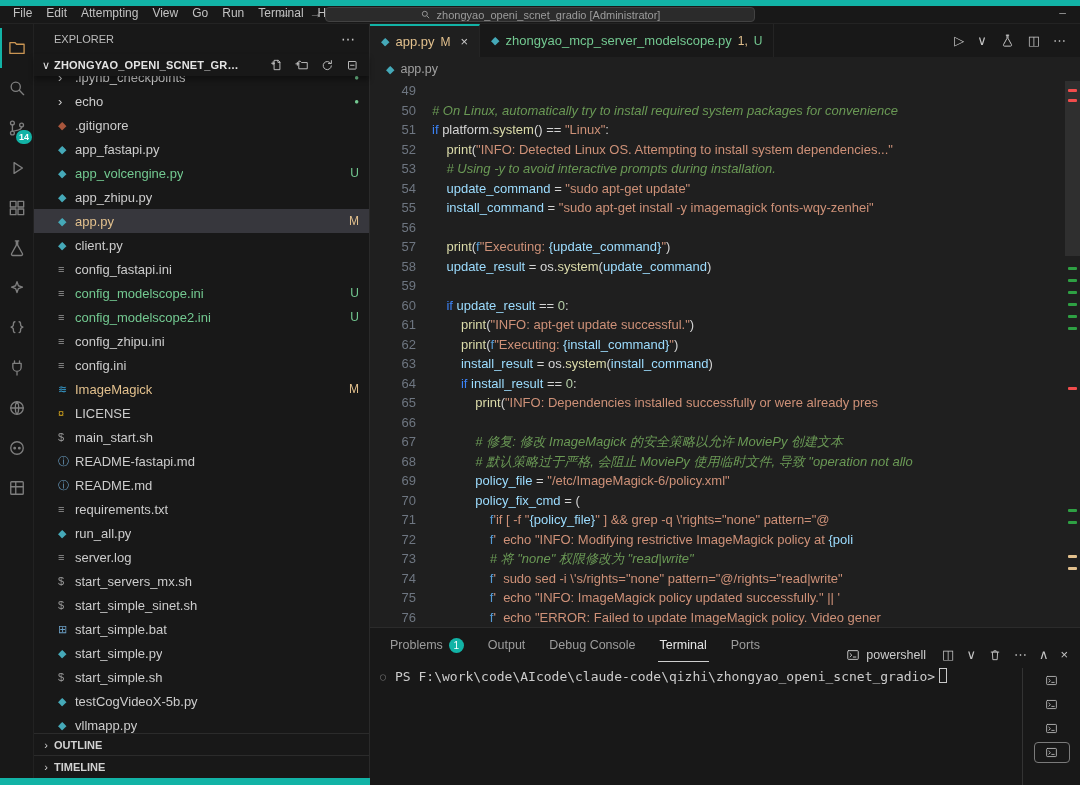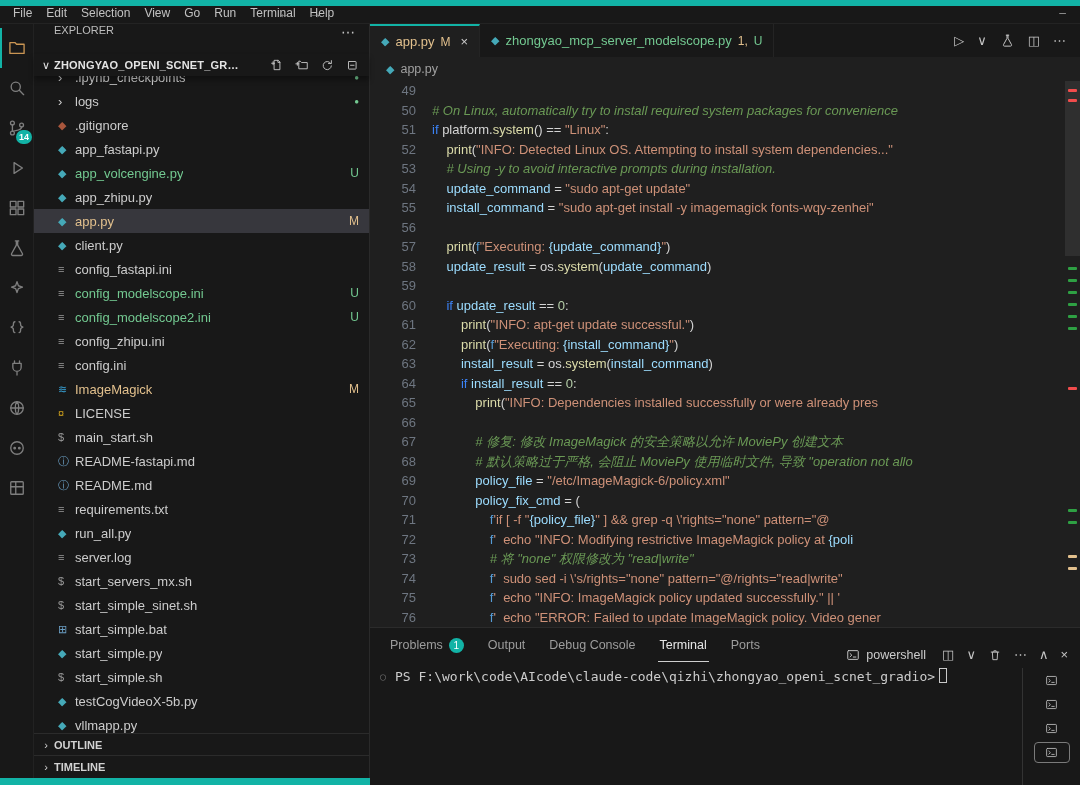--- a/index.html
+++ b/index.html
@@ -33,21 +33,21 @@
     padding-top:4px;flex:none}
   .act-item{height:40px;display:flex;align-items:center;justify-content:center;color:#7e7e7e;position:relative;cursor:pointer}
   .act-item.active{color:#d7d7d7;box-shadow:inset 2px 0 0 var(--accent)}
   .act-item.tint-folder{color:#c99553}
   .abadge{position:absolute;bottom:4px;right:1px;background:var(--accent);color:#fff;font-size:9px;
     border-radius:9px;padding:0 3px;min-width:15px;height:14px;line-height:14px;text-align:center;font-weight:700}
 
   
   .sidebar{width:337px;background:#181818;display:flex;flex-direction:column;font-size:13px;
     border-left:1px solid #222;border-right:1px solid #2a2a2a;flex:none;position:relative}
-  .sidebar-title{height:30px;display:flex;align-items:flex-start;padding:0 14px 0 20px;font-size:11px;color:#bcbcbc}
+  .sidebar-title{height:30px;display:flex;align-items:center;padding:0 14px 0 20px;font-size:11px;color:#bcbcbc}
   .sidebar-title .more{margin-left:auto;color:#c5c5c5;font-size:14px;cursor:pointer}
   .section-header{height:22px;display:flex;align-items:center;font-weight:700;font-size:11px;color:#e4e4e4;
     padding:0 10px 0 4px;background:#181818;position:relative;z-index:2;box-shadow:0 4px 5px rgba(0,0,0,.35)}
   .section-header .chev{width:16px;text-align:center;font-weight:400;font-size:11px}
   .section-header .slabel{letter-spacing:.2px;white-space:nowrap;overflow:hidden;text-overflow:ellipsis;max-width:190px}
   .section-actions{margin-left:auto;display:flex;gap:11px;color:#c5c5c5;align-items:center}
   .section-actions span{display:flex;cursor:pointer}
   .file-list{flex:1;overflow:hidden;position:relative}
   .frow{height:24px;display:flex;align-items:center;padding:0 10px 0 24px;color:#cccccc;position:relative;cursor:pointer}
   .frow.clipped{margin-top:-11px}
@@ -124,30 +124,39 @@
 </head>
 <body>
 
 <div class="app">
   <div class="top-strip"></div>
 
   <div class="titlebar">
     <div class="menus" id="menus">
         <span class="menu-item">File</span>
         <span class="menu-item">Edit</span>
-        <span class="menu-item">Selection</span>
+        <span class="menu-item">Attempting</span>
         <span class="menu-item">View</span>
         <span class="menu-item">Go</span>
         <span class="menu-item">Run</span>
         <span class="menu-item">Terminal</span>
         <span class="menu-item">Help</span>
       </div>
     <div class="nav-arrows">
       <span>←</span>
       <span>→</span>
+    </div>
+    <div class="search-box">
+      <span style="display:flex">
+        <svg width="11" height="11" viewBox="0 0 24 24" fill="none" stroke="currentColor" stroke-width="2">
+            <circle cx="10.5" cy="10.5" r="5.5"></circle>
+            <path d="M14.8 14.8L20 20"></path>
+          </svg>
+      </span>
+      <span>zhongyao_openi_scnet_gradio [Administrator]</span>
     </div>
     <div class="tb-right">–</div>
   </div>
 
   <div class="main">
     <div class="activitybar" id="activitybar">
         <div class="act-item active tint-folder">
           <svg width="20" height="20" viewBox="0 0 24 24" fill="none" stroke="currentColor" stroke-width="1.6" stroke-linecap="round" stroke-linejoin="round">
             <path d="M3.5 5.5h6l2 2h9v11h-17z"></path>
           </svg>
@@ -257,21 +266,21 @@
           </span>
       </div>
       <div class="file-list" id="filelist">
           <div class="frow clipped">
             <span class="chev">›</span>
             <span class="flabel">.ipynb_checkpoints</span>
             <span class="gdot">●</span>
           </div>
           <div class="frow">
             <span class="chev">›</span>
-            <span class="flabel">logs</span>
+            <span class="flabel">echo</span>
             <span class="gdot">●</span>
           </div>
           <div class="frow">
             <span class="ficon" style="color: rgb(168, 86, 60);">◆</span>
             <span class="flabel">.gitignore</span>
           </div>
           <div class="frow">
             <span class="ficon" style="color: rgb(69, 169, 184);">◆</span>
             <span class="flabel">app_fastapi.py</span>
           </div>

